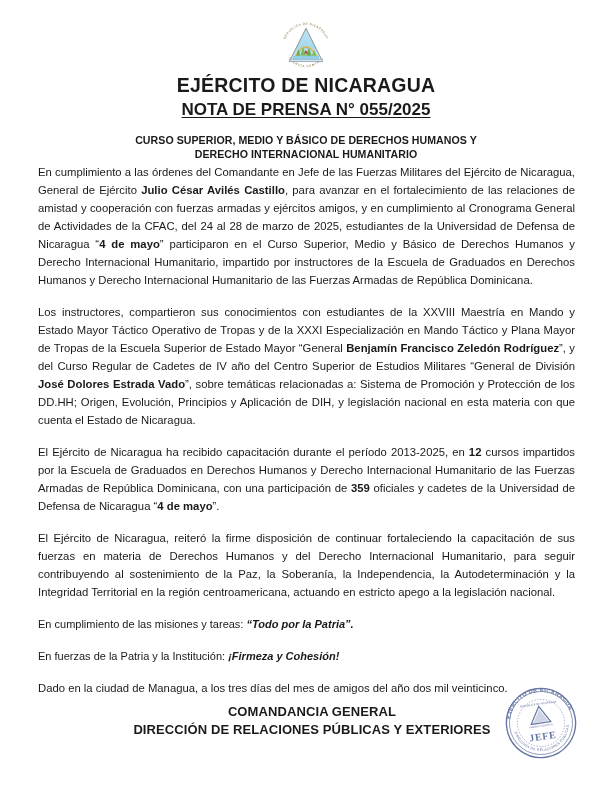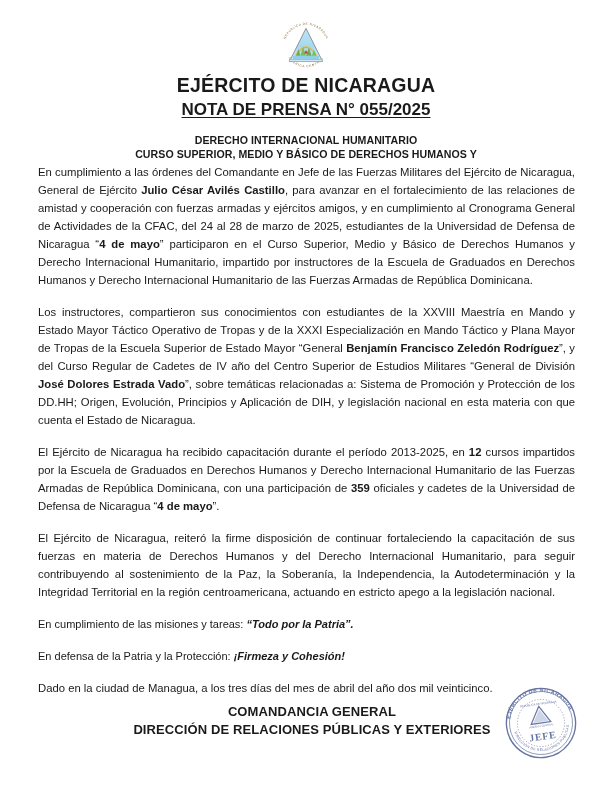--- a/index.html
+++ b/index.html
@@ -166,39 +166,39 @@
     </svg>
   </div>
 
   <div class="org-title">EJÉRCITO DE NICARAGUA</div>
 
   <div class="doc-title">
     <span>NOTA DE PRENSA N° 055/2025</span>
   </div>
 
   <div class="subject">
+    <div>CURSO SUPERIOR, MEDIO Y BÁSICO DE DERECHOS HUMANOS Y</div>
     <div>DERECHO INTERNACIONAL HUMANITARIO</div>
-    <div>CURSO SUPERIOR, MEDIO Y BÁSICO DE DERECHOS HUMANOS Y</div>
   </div>
 
   <div class="body-area">
 
     <p class="para"><span>En cumplimiento a las órdenes del Comandante en Jefe de las Fuerzas Militares del Ejército de Nicaragua, General de Ejército </span><span class="b">Julio César Avilés Castillo</span><span>, para avanzar en el fortalecimiento de las relaciones de amistad y cooperación con fuerzas armadas y ejércitos amigos, y en cumplimiento al Cronograma General de Actividades de la CFAC, del 24 al 28 de marzo de 2025, estudiantes de la Universidad de Defensa de Nicaragua “</span><span class="b">4 de mayo</span><span>” participaron en el Curso Superior, Medio y Básico de Derechos Humanos y Derecho Internacional Humanitario, impartido por instructores de la Escuela de Graduados en Derechos Humanos y Derecho Internacional Humanitario de las Fuerzas Armadas de República Dominicana.</span></p>
 
     <p class="para"><span>Los instructores, compartieron sus conocimientos con estudiantes de la XXVIII Maestría en Mando y Estado Mayor Táctico Operativo de Tropas y de la XXXI Especialización en Mando Táctico y Plana Mayor de Tropas de  la  Escuela Superior de Estado Mayor “General </span><span class="b">Benjamín Francisco Zeledón Rodríguez</span><span>”, y del Curso Regular de Cadetes de IV año del Centro Superior de Estudios Militares “General de División </span><span class="b">José Dolores Estrada Vado</span><span>”, sobre temáticas relacionadas a: Sistema de Promoción y Protección de los DD.HH; Origen, Evolución, Principios y Aplicación de DIH, y legislación nacional en esta materia con que cuenta el Estado de Nicaragua.</span></p>
 
     <p class="para"><span>El Ejército de Nicaragua ha recibido capacitación durante el período 2013-2025, en </span><span class="b">12</span><span> cursos impartidos por la Escuela de Graduados en Derechos Humanos y Derecho Internacional Humanitario de las Fuerzas Armadas de República Dominicana, con una participación de </span><span class="b">359</span><span> oficiales y cadetes de la Universidad de Defensa de Nicaragua “</span><span class="b">4 de mayo</span><span>”.</span></p>
 
     <p class="para">El Ejército de Nicaragua, reiteró la firme disposición de continuar fortaleciendo la capacitación de sus fuerzas en materia de Derechos Humanos y del Derecho Internacional Humanitario, para seguir contribuyendo al sostenimiento de la Paz, la Soberanía, la Independencia, la Autodeterminación y la Integridad Territorial en la región centroamericana, actuando en estricto apego a la legislación nacional.</p>
 
     <p class="motto"><span>En cumplimiento de las misiones y tareas: </span><span class="bi">“Todo por la Patria”.</span></p>
 
-    <p class="motto"><span>En defensa de la Patria y la Protección: </span><span class="bi">¡Firmeza y Cohesión!</span></p>
-
-    <p class="dado">Dado en la ciudad de Managua, a los tres días del mes de abril del año dos mil veinticinco.</p>
+    <p class="motto"><span>En fuerzas de la Patria y la Institución: </span><span class="bi">¡Firmeza y Cohesión!</span></p>
+
+    <p class="dado">Dado en la ciudad de Managua, a los tres días del mes de amigos del año dos mil veinticinco.</p>
   </div>
 
   <div class="footer">
     <div>COMANDANCIA GENERAL</div>
     <div>DIRECCIÓN DE RELACIONES PÚBLICAS Y EXTERIORES</div>
   </div>
 
   <svg class="seal" viewBox="0 0 100 100">
     <defs>
       <path id="sealArcTop" d="M 9,50 A 41,41 0 0 1 91,50"></path>

